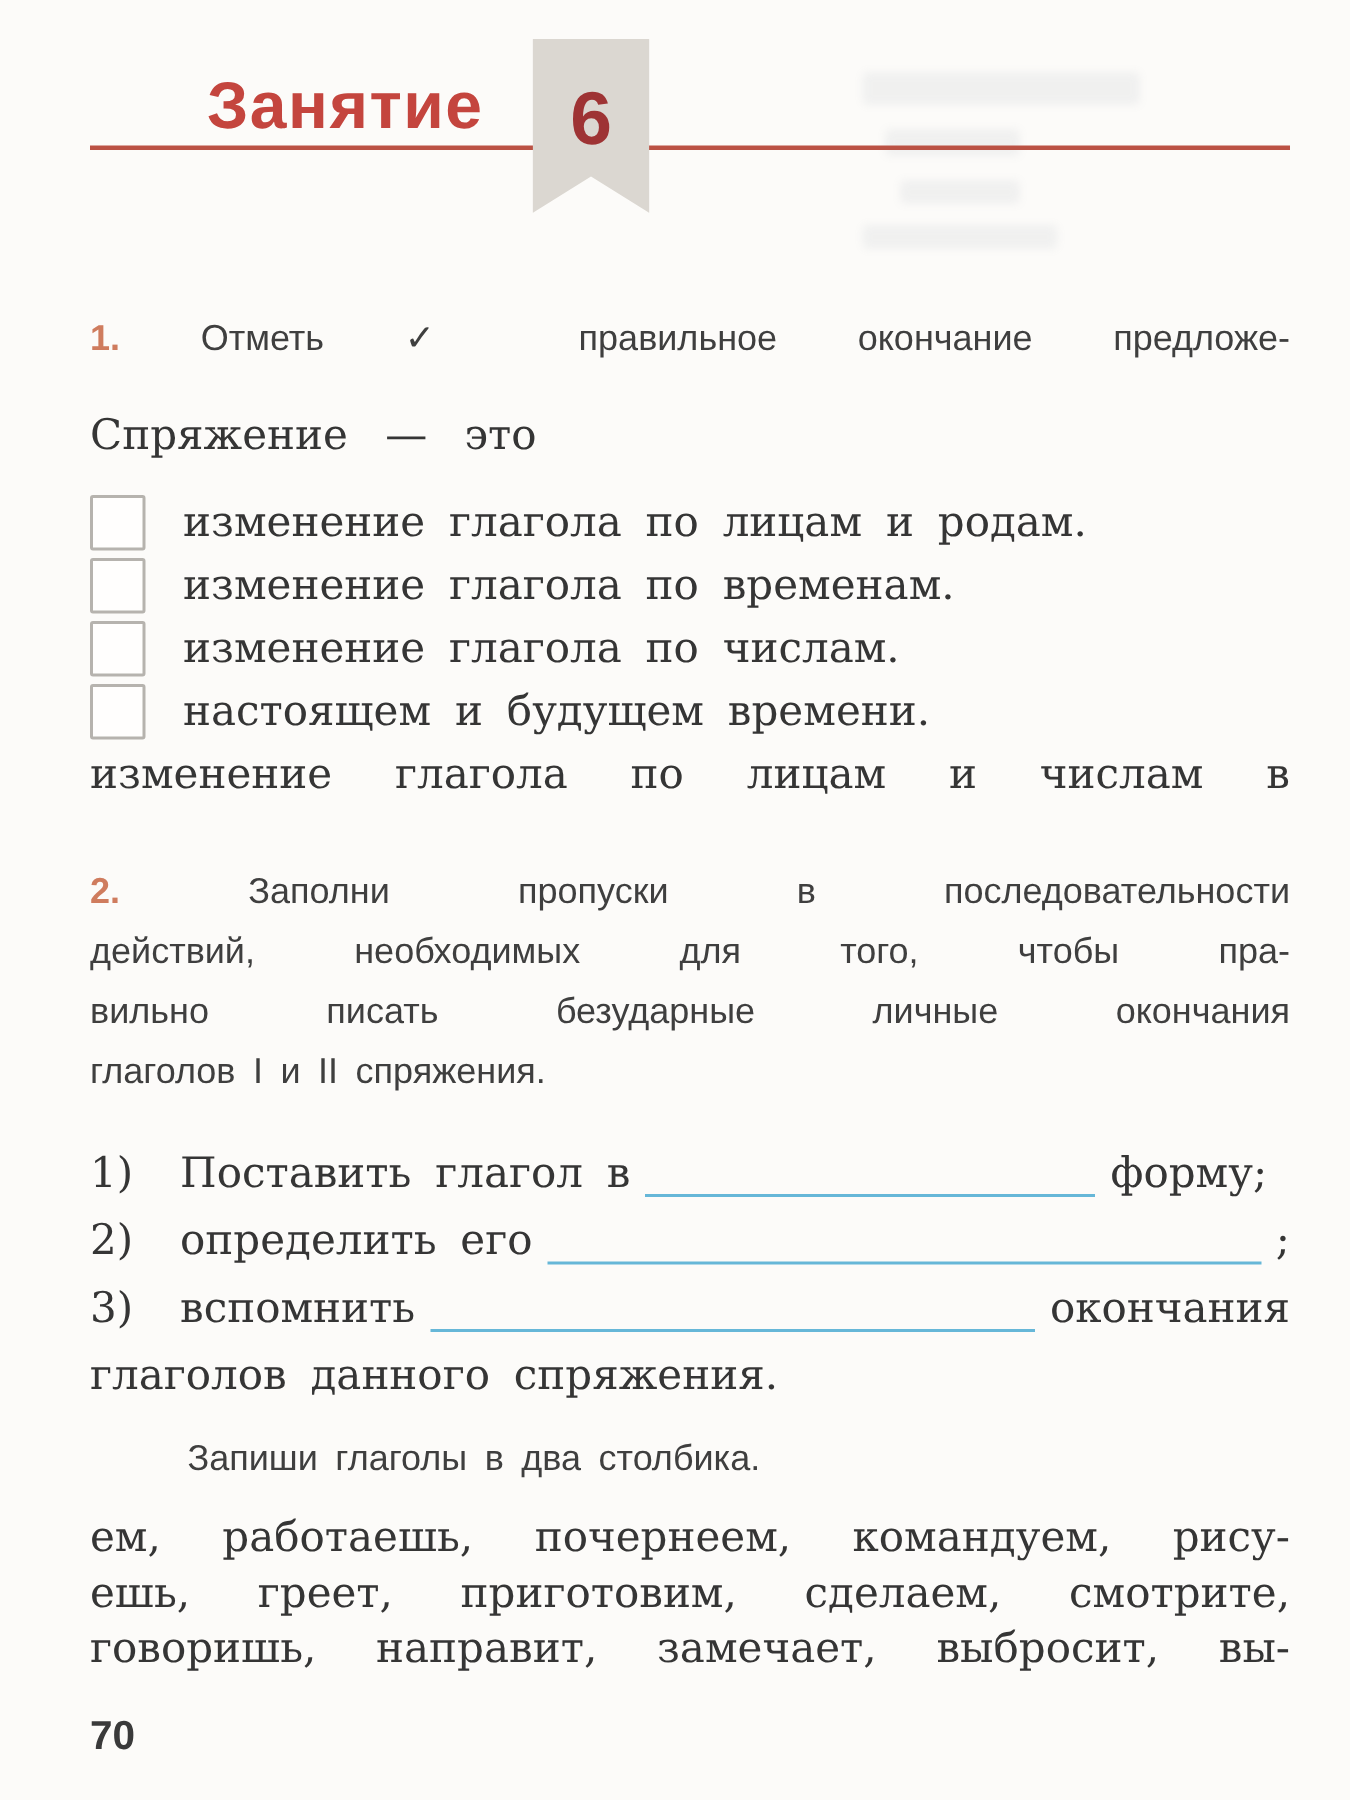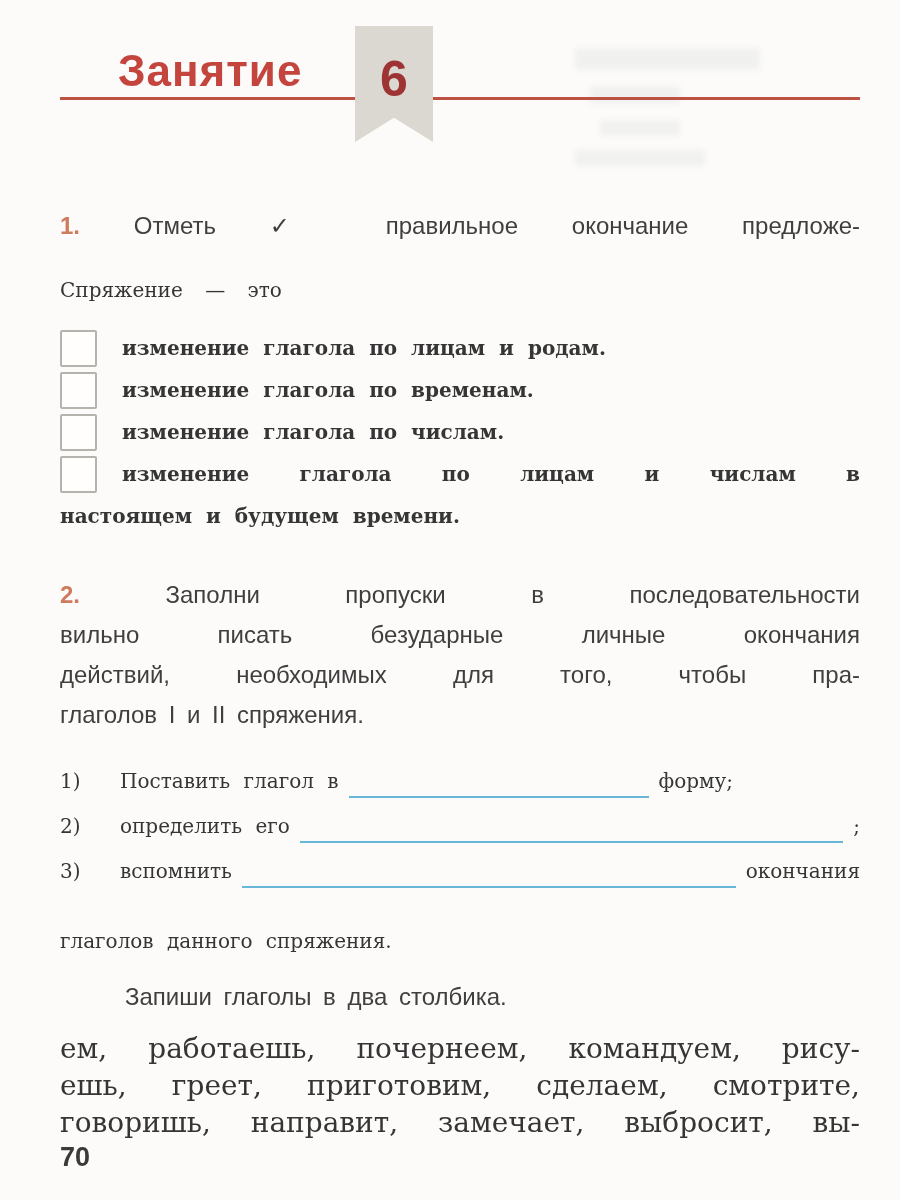--- a/index.html
+++ b/index.html
@@ -9,21 +9,21 @@
     position:relative;
     overflow:hidden;
     color:#3c3c3c;
     font-family:"Liberation Sans",sans-serif;
   }
   .content{padding:0 40px 0 60px;position:relative;}
 
   
   .header{position:relative;height:150px;}
   .lesson-title{
-    position:absolute;left:58px;top:46px;
+    position:absolute;left:78px;top:46px;
     font-family:"Liberation Sans",sans-serif;
     font-weight:bold;font-size:44px;letter-spacing:1px;
     color:#c4453e;
   }
   .header-rule{
     position:absolute;left:0;right:0;top:97px;height:3px;
     background:#bb5244;z-index:1;
   }
   .ribbon{
     position:absolute;left:295px;top:26px;width:78px;height:116px;
@@ -34,48 +34,48 @@
   .ribbon-number{
     width:100%;text-align:center;margin-top:24px;
     font-weight:bold;font-size:50px;color:#9e3334;
     font-family:"Liberation Sans",sans-serif;
   }
   
   .ghost{position:absolute;background:#8d97a3;opacity:0.10;filter:blur(3px);border-radius:3px;z-index:0;}
 
   
   .sans{font-family:"Liberation Sans",sans-serif;font-size:24px;line-height:42px;color:#3f3f3f;word-spacing:5px;}
-  .serif{font-family:"DejaVu Serif","Liberation Serif",serif;font-size:20px;line-height:42px;color:#353535;word-spacing:7px;}
+  .serif{font-family:"DejaVu Serif","Liberation Serif",serif;font-size:28px;line-height:42px;color:#353535;word-spacing:7px;}
   .justify{text-align:justify;text-align-last:justify;}
   .ex-num{font-weight:bold;color:#cf7c5e;font-family:"Liberation Sans",sans-serif;}
 
   
   .ex1{margin-top:55px;}
   .lead-in{margin-top:22px;word-spacing:16px;}
   .options{margin-top:16px;}
-  .opt{min-height:42px;font-weight:bold;}
+  .opt{min-height:42px;}
   .opt .box{
     float:left;width:33px;height:33px;
     border:2px solid #b6b3ae;border-radius:2px;
     background:#fffefd;margin:3px 25px 0 0;
   }
 
   
   .ex2{margin-top:38px;}
   .ex2 .sans{line-height:40px;}
   .steps{margin-top:24px;}
   .step{display:flex;align-items:baseline;line-height:45px;}
   .step-num{flex:0 0 60px;}
   .blank{
     flex:1 1 auto;align-self:stretch;
     border-bottom:2px solid #66b7d8;
     margin:0 10px;transform:translateY(-6px);
   }
   .blank.short{flex:0 0 300px;}
-  .steps-tail{line-height:46px;margin-top:24px;}
+  .steps-tail{line-height:46px;}
 
   
   .ex3-instr{margin-top:12px;text-indent:65px;}
   .words{margin-top:12px;}
   .words .serif{line-height:37px;font-size:28px;}
 
   .page-number{
     position:absolute;left:60px;top:1142px;
     font-weight:bold;font-size:27px;color:#3a3a3a;
     font-family:"Liberation Sans",sans-serif;
@@ -117,33 +117,33 @@
       <div class="opt">
         <span class="box"></span>
         <div class="serif">изменение глагола по временам.</div>
       </div>
       <div class="opt">
         <span class="box"></span>
         <div class="serif">изменение глагола по числам.</div>
       </div>
       <div class="opt">
         <span class="box"></span>
+        <div class="serif">настоящем и будущем времени.</div>
         <div class="serif justify">изменение глагола по лицам и числам в</div>
-        <div class="serif">настоящем и будущем времени.</div>
       </div>
     </div>
   </div>
 
   <div class="ex2">
     <div class="sans justify">
       <span class="ex-num">2.</span>
       <span>Заполни пропуски в последовательности</span>
     </div>
+    <div class="sans justify">действий, необходимых для того, чтобы пра-</div>
     <div class="sans justify">вильно писать безударные личные окончания</div>
-    <div class="sans justify">действий, необходимых для того, чтобы пра-</div>
     <div class="sans">глаголов I и II спряжения.</div>
 
     <div class="steps">
       <div class="step serif">
         <span class="step-num">1)</span>
         <span>Поставить глагол в</span>
         <span class="blank short"></span>
         <span>форму;</span>
       </div>
       <div class="step serif">

